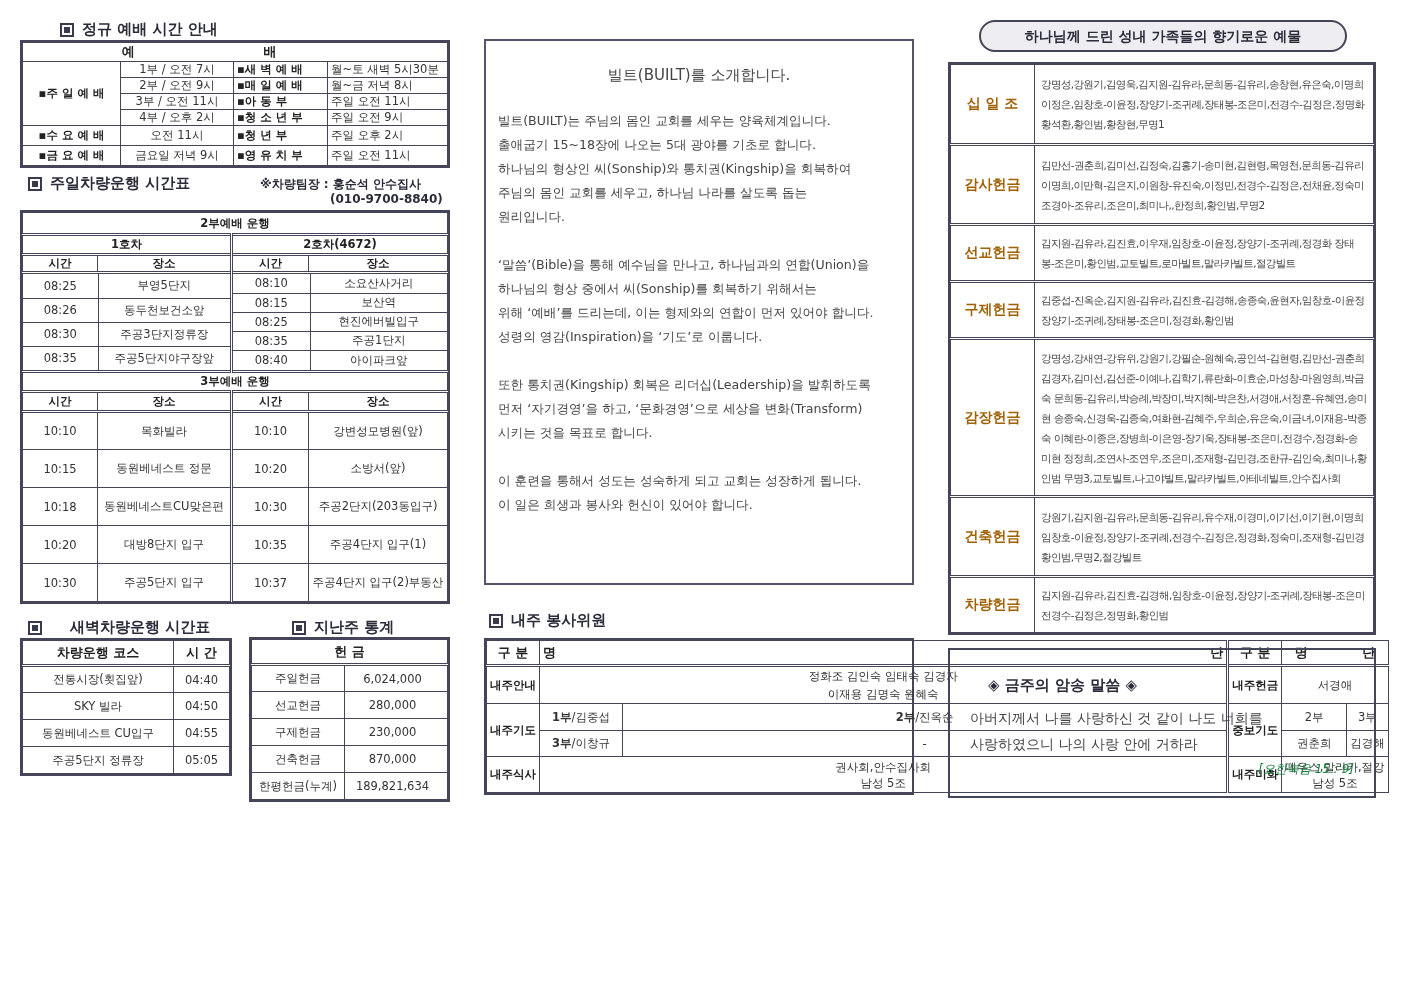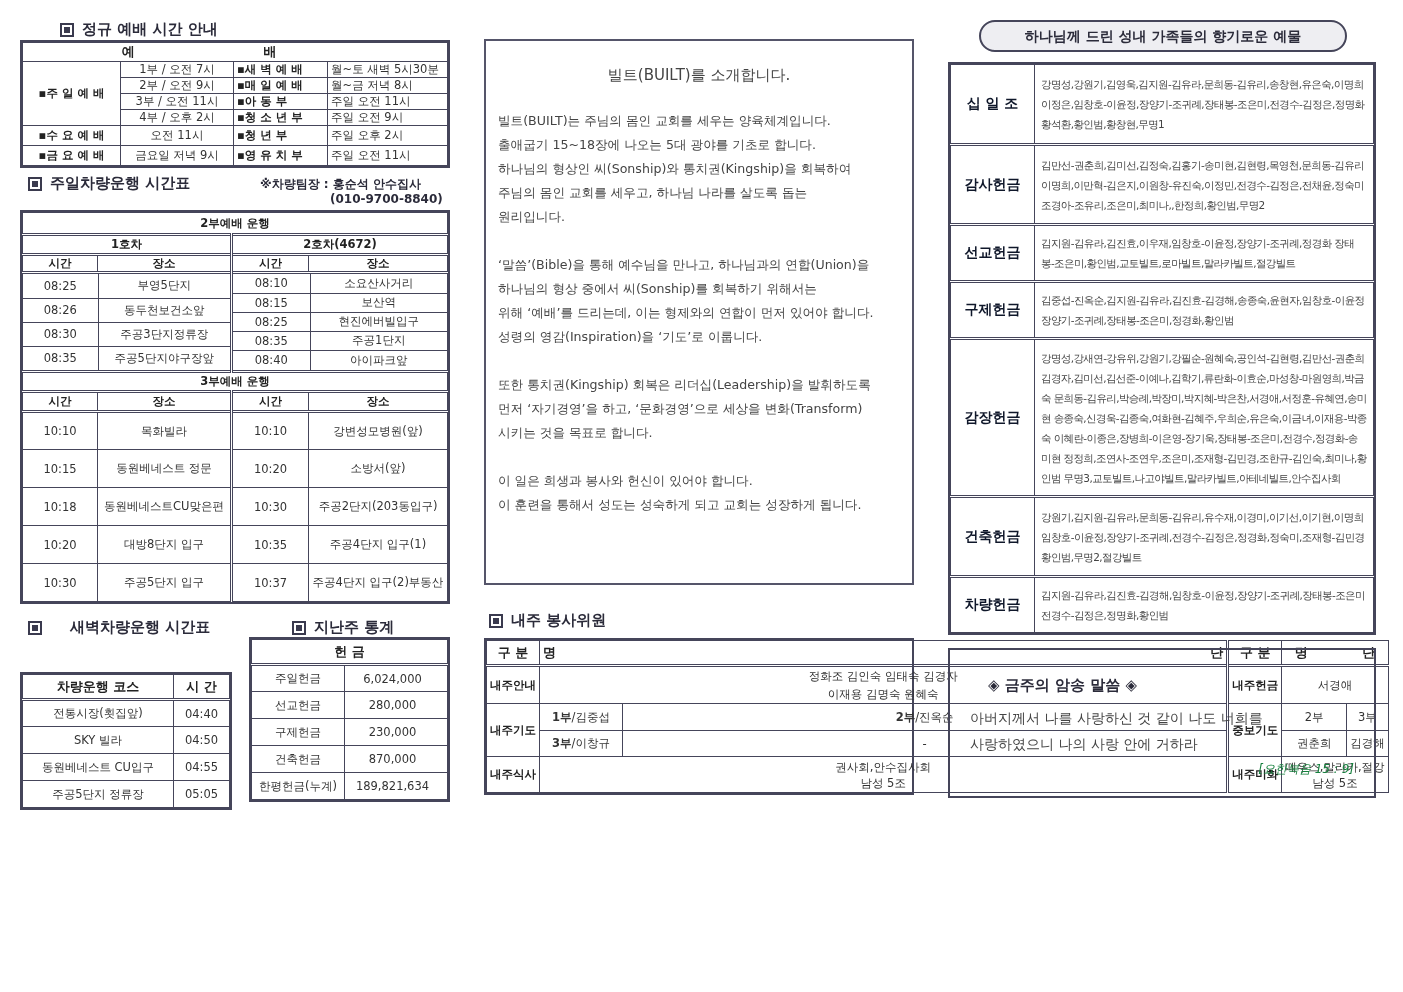--- a/index.html
+++ b/index.html
@@ -15,21 +15,21 @@
   .dbl-b { border-bottom: 3px double #45455a; }
   .dbl-r { border-right: 3px double #45455a; }
   .bold { font-weight: bold; color: #222; }
   .left { text-align: left; }
   .right { text-align: center; padding-right: 10px; }
   .intro { border: 2px solid #55556a; padding: 0 12px; }
   .intro p { font-size: 12.6px; line-height: 24px; color: #444; white-space: nowrap; }
   .intro .title { text-align: center; font-size: 15px; margin-top: 22px; margin-bottom: 22px; }
   .intro .gap { height: 24px; }
   .pill { border: 2px solid #45455a; border-radius: 16px; background: #eeeef2; text-align: center; font-weight: bold; font-size: 14px; line-height: 28px; color: #2b2b3a; }
-  .off td.lbl { width: 84px; font-size: 14px; font-weight: bold; color: #0f172a; }
+  .off td.lbl { width: 84px; font-size: 14px; font-weight: bold; color: #a16207; }
   .off td.names { text-align: left; white-space: normal; font-size: 10.5px; line-height: 20px; padding: 6px 6px; letter-spacing: -0.6px; color: #444; }
   .off tr { border-bottom: 3px double #45455a; }
   .verse { border: 2px solid #45455a; padding: 10px 20px; }
   .verse .vt { font-size: 15px; font-weight: bold; color: #2b2b3a; margin: 16px 0 10px 18px; }
   .verse .vl { font-size: 14px; color: #444; line-height: 26px; }
   .verse .vr { text-align: right; font-size: 12px; color: #15803d; margin-top: 4px; font-style: italic; }
 </style>
 </head>
 <body>
 
@@ -195,21 +195,21 @@
           <td>주공4단지 입구(2)부동산</td>
         </tr>
   </tbody>
     </table>
 </div>
 
 <div class="abs sec-title" style="left:28px;top:618px;gap:28px;">
   <span class="sq-icon"></span>
   <span>새벽차량운행 시간표</span>
 </div>
-<div class="abs tbl" style="left:20px;top:672px;width:212px;">
+<div class="abs tbl" style="left:20px;top:638px;width:212px;">
   <table>
     <tbody>
         <tr style="height:25px;" class="dbl-b">
       <td class="hdr" style="font-size:13px;">차량운행 코스</td>
       <td class="hdr" style="font-size:13px;width:56px;">시 간</td>
     </tr>
     <tr style="height:27px;">
           <td>전통시장(횟집앞)</td>
           <td>04:40</td>
         </tr>
@@ -273,22 +273,22 @@
   <div class="gap"></div>
   <p>‘말씀’(Bible)을 통해 예수님을 만나고, 하나님과의 연합(Union)을</p>
   <p>하나님의 형상 중에서 씨(Sonship)를 회복하기 위해서는</p>
   <p>위해 ‘예배’를 드리는데, 이는 형제와의 연합이 먼저 있어야 합니다.</p>
   <p>성령의 영감(Inspiration)을 ‘기도’로 이룹니다.</p>
   <div class="gap"></div>
   <p>또한 통치권(Kingship) 회복은 리더십(Leadership)을 발휘하도록</p>
   <p>먼저 ‘자기경영’을 하고, ‘문화경영’으로 세상을 변화(Transform)</p>
   <p>시키는 것을 목표로 합니다.</p>
   <div class="gap"></div>
+  <p>이 훈련을 통해서 성도는 성숙하게 되고 교회는 성장하게 됩니다.</p>
   <p>이 일은 희생과 봉사와 헌신이 있어야 합니다.</p>
-  <p>이 훈련을 통해서 성도는 성숙하게 되고 교회는 성장하게 됩니다.</p>
 </div>
 
 <div class="abs sec-title" style="left:489px;top:611px;">
   <span class="sq-icon"></span>
   <span>내주 봉사위원</span>
 </div>
 <div class="abs tbl" style="left:484px;top:638px;width:430px;">
   <table>
     <tbody>
         <tr style="height:25px;" class="dbl-b">

